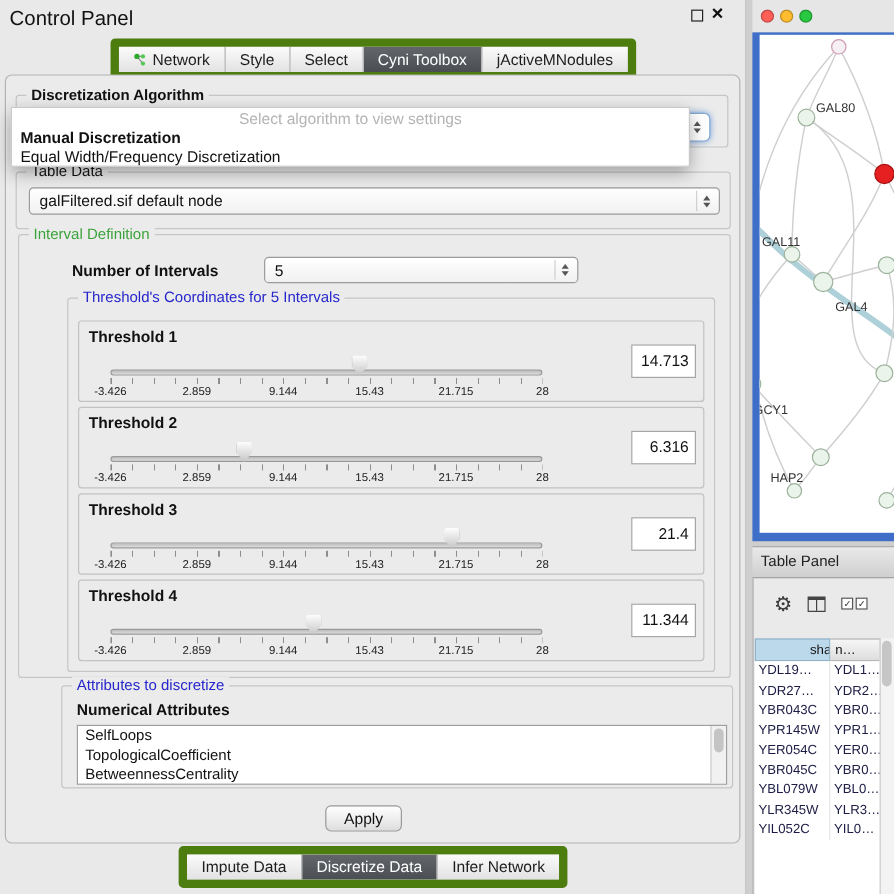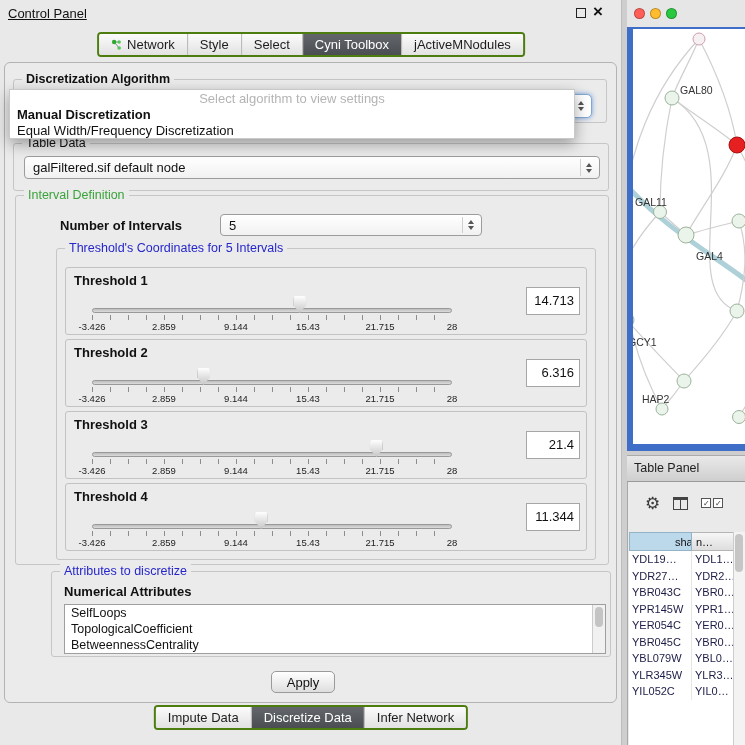--- a/index.html
+++ b/index.html
@@ -1,25 +1,25 @@
 <!DOCTYPE html>
 <html><head>
 <meta charset="utf-8">
 <style>
   * { margin:0; padding:0; box-sizing:border-box; }
   html,body { width:745px; height:745px; }
   body { font-family:"Liberation Sans", sans-serif; background:#cecece; position:relative; overflow:hidden; }
 
   
   .cp { position:absolute; left:0; top:0; width:622px; height:745px; background:#e9e9e9; border-right:1px solid #bdbdbd; }
-  .cp-title { position:absolute; left:8px; top:6px; font-size:13px; color:#111;text-decoration:underline; }
+  .cp-title { position:absolute; left:8px; top:6px; font-size:17px; color:#111; }
   .float-ico { position:absolute; left:576px; top:8px; width:10px; height:10px; border:1.5px solid #222; background:transparent; }
   .close-ico { position:absolute; left:593px; top:2px; font-size:17px; font-weight:bold; color:#111; }
 
-  .tabbar { position:absolute; display:flex; border:2px solid #4d7c0f; border-radius:4px; overflow:hidden; }
+  .tabbar { position:absolute; display:flex; border:7px solid #4d7c0f; border-radius:4px; overflow:hidden; }
   .top-tabbar { top:32px; left:311px; transform:translateX(-50%); }
   .bottom-tabbar { top:705px; left:311px; transform:translateX(-50%); }
   .tab { display:flex; align-items:center; gap:5px; padding:3px 12px; font-size:13px; color:#1d1d1d;
          background:linear-gradient(#fbfbfb,#e2e2e2); border-left:1px solid #b6b6b6; white-space:nowrap; cursor:default; }
   .tab:first-child { border-left:none; }
   .tab.selected { background:linear-gradient(#63676b,#4a4e52); color:#fff; }
   .tab .net-ico { display:none; line-height:0; }
   .tab.with-icon .net-ico { display:inline-block; }
 
   .main { position:absolute; left:4px; top:62px; width:613px; height:641px; background:#ebebeb;

